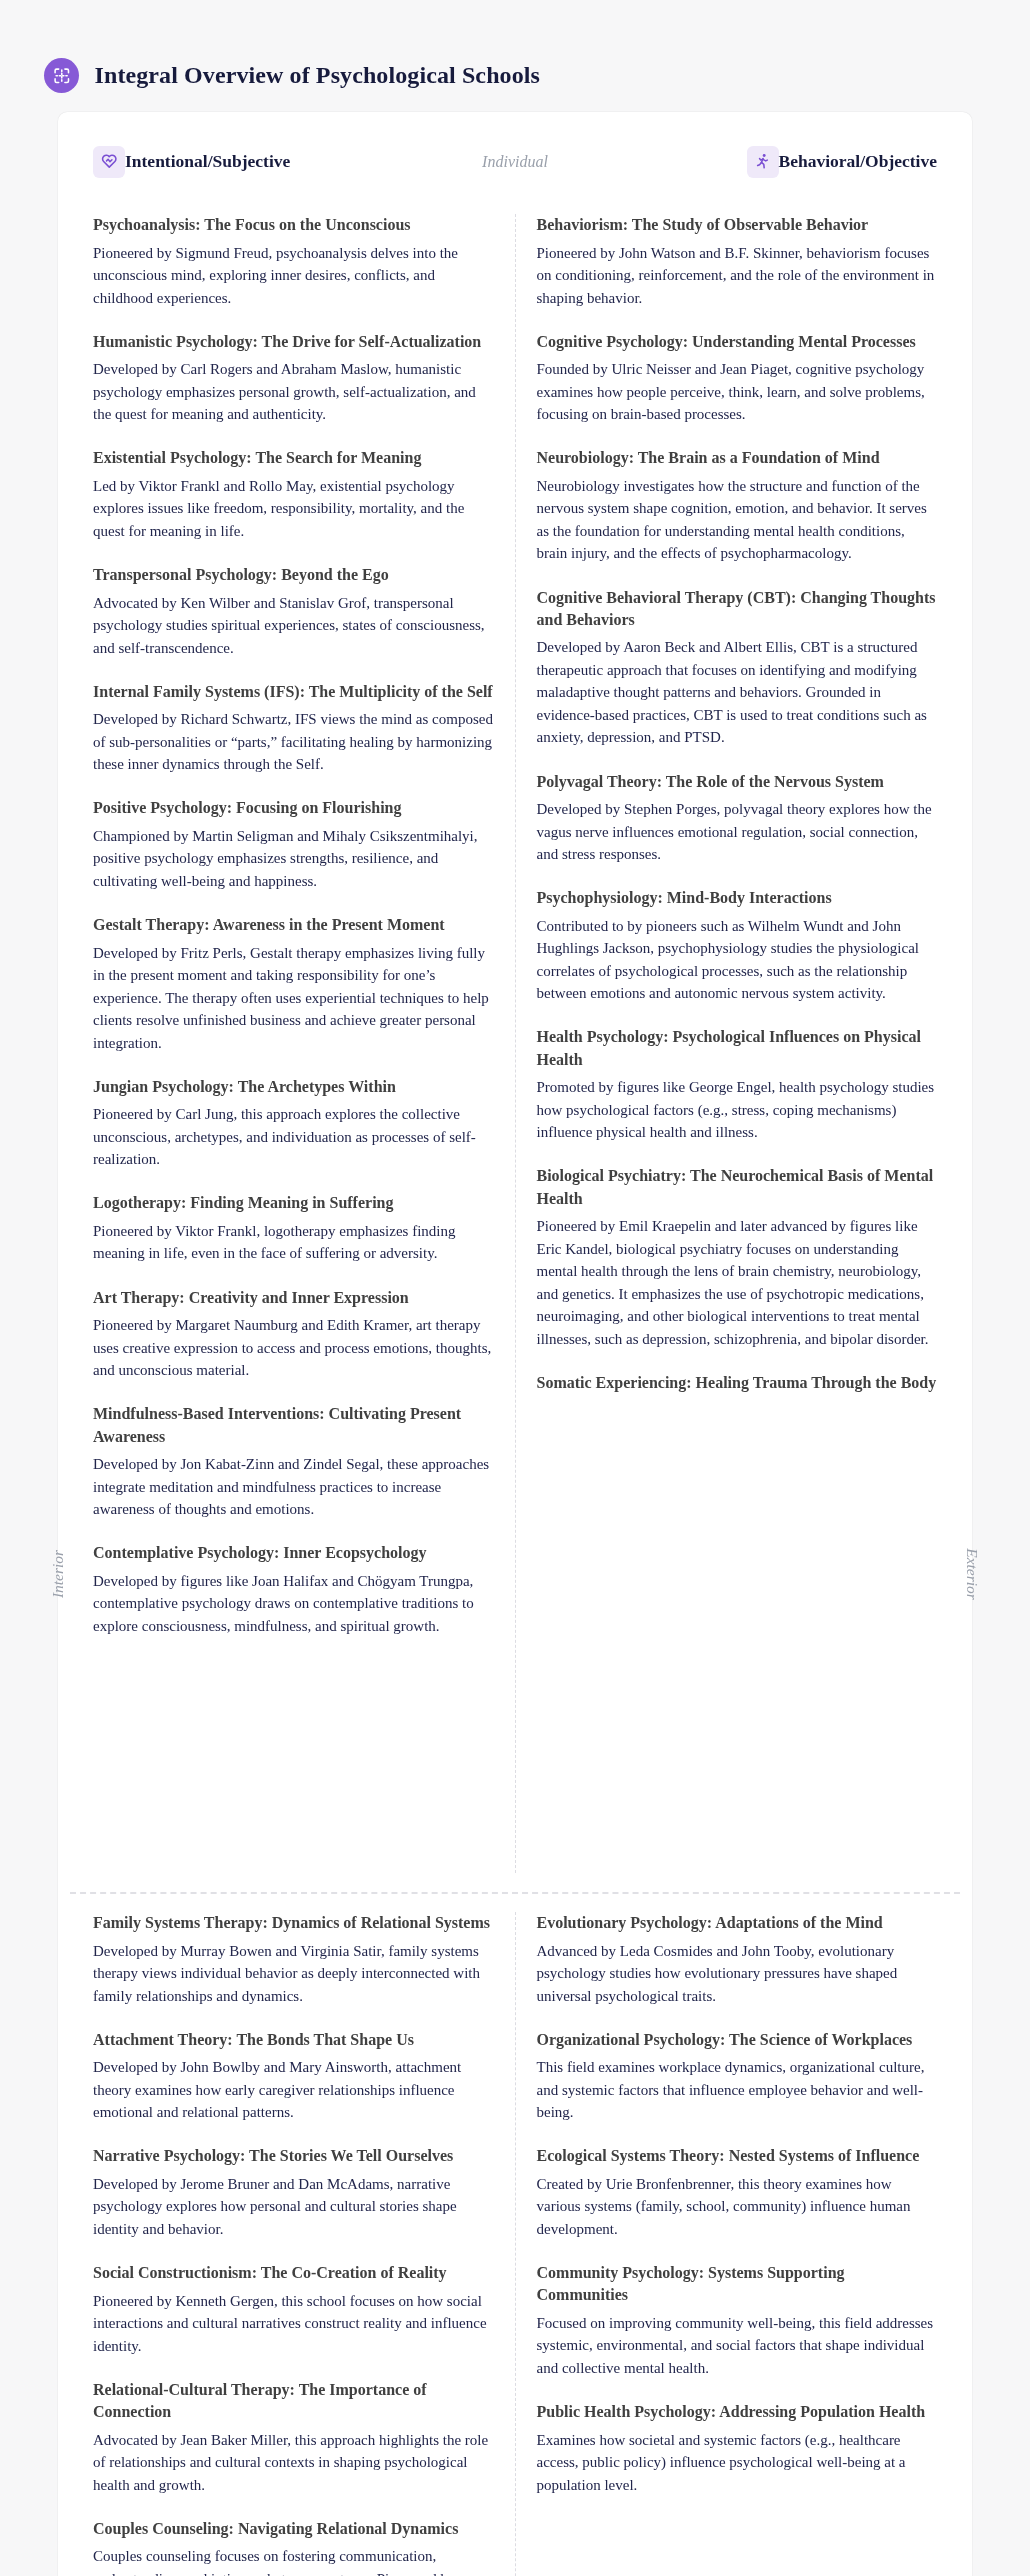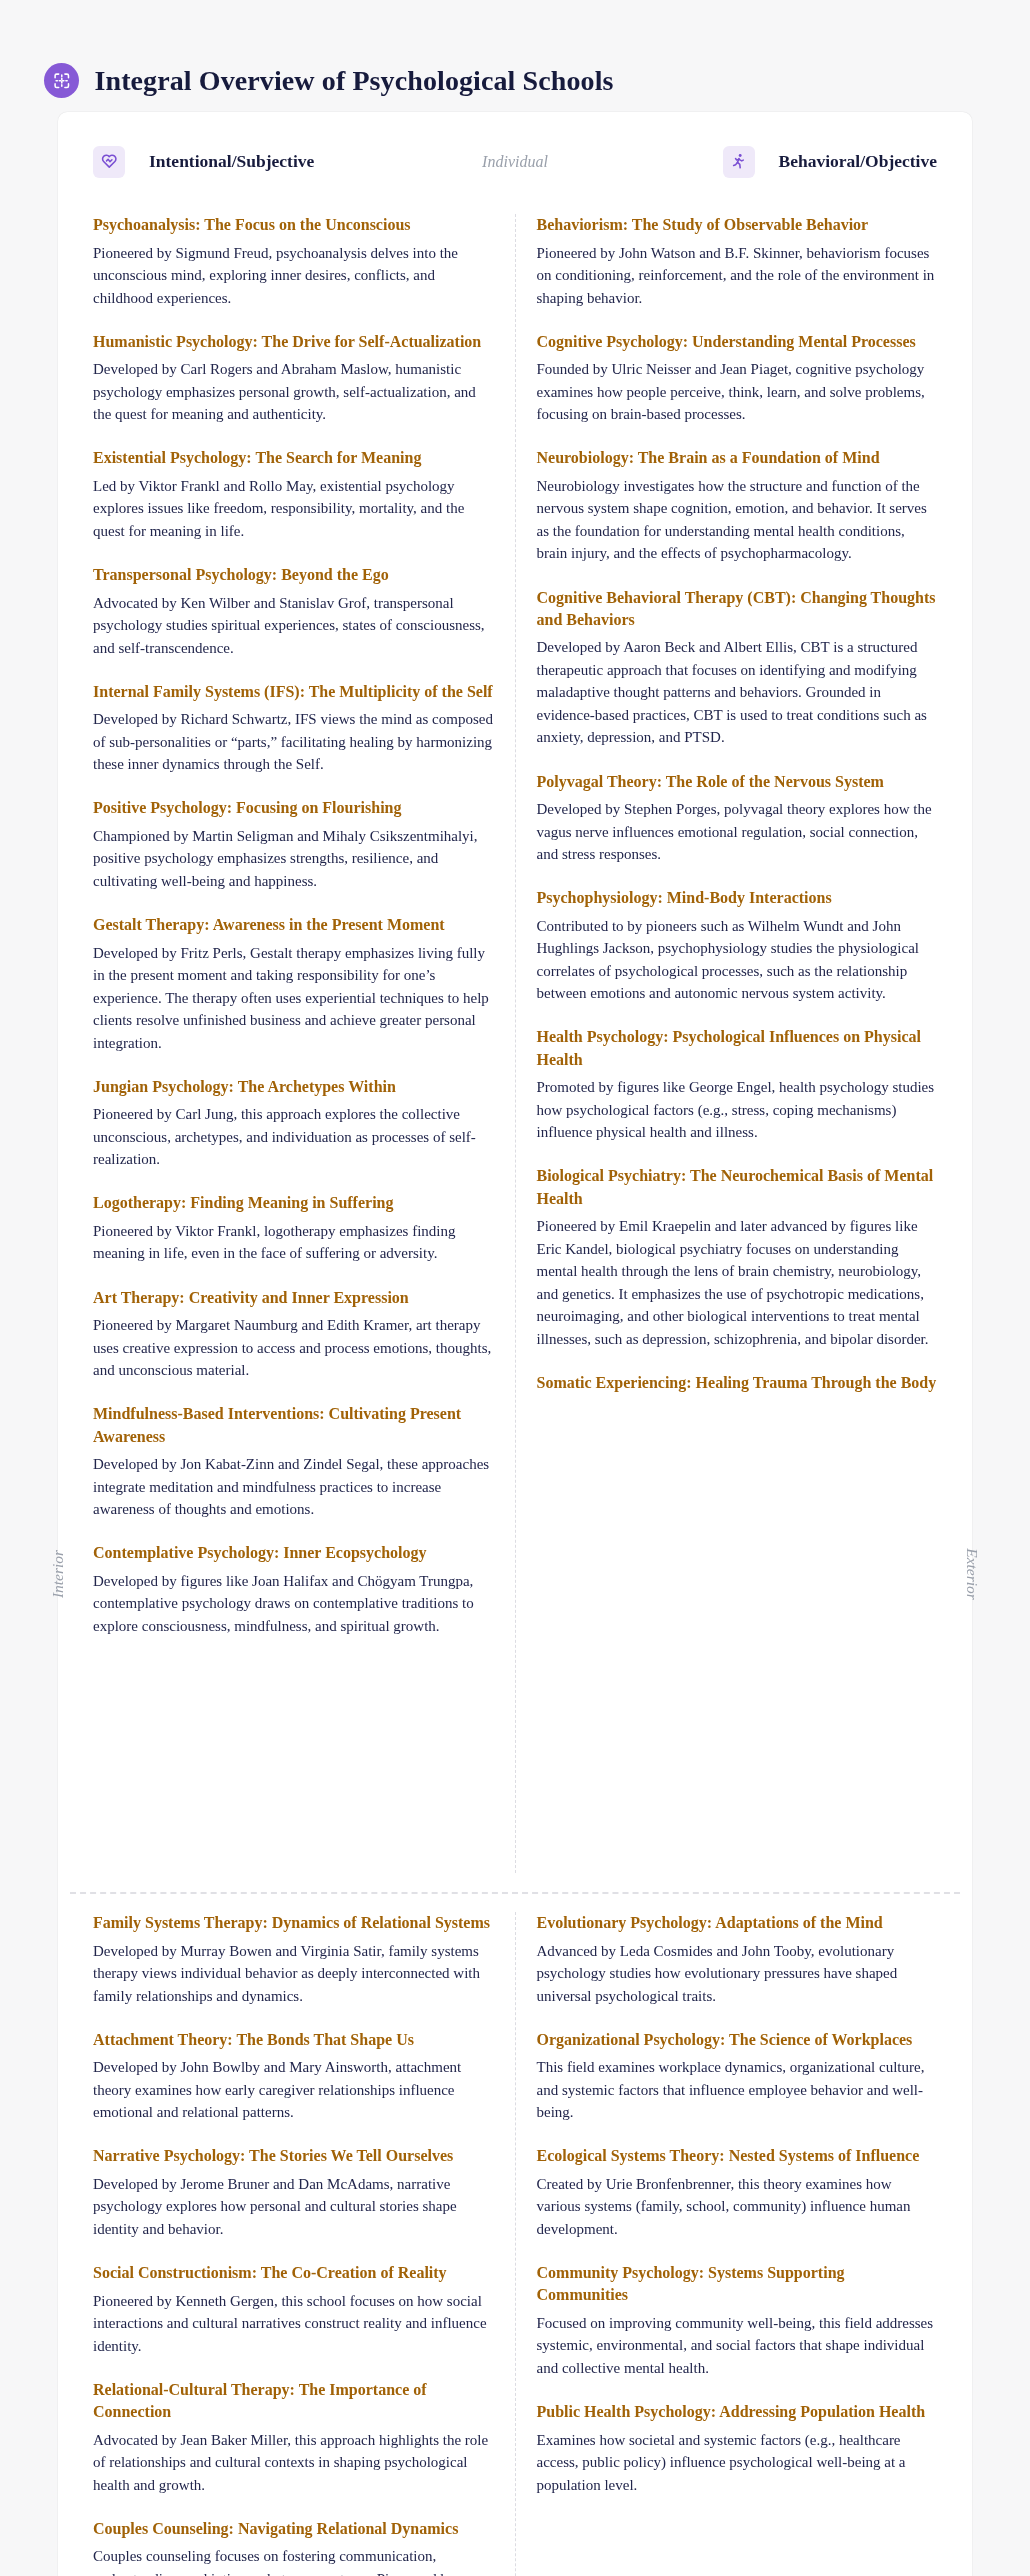--- a/index.html
+++ b/index.html
@@ -14,34 +14,34 @@
     position:absolute;left:44px;top:46px;
     display:flex;align-items:center;gap:15.5px;
   }
   .logo-circle{
     width:35px;height:35px;border-radius:50%;
     background:#8659d6;display:flex;align-items:center;justify-content:center;
     flex:0 0 auto;
   }
   .logo-circle svg{width:19.6px;height:19.6px;}
   .page-title{
-    font-size:28px;font-weight:bold;color:#171b3d;letter-spacing:0.1px;
+    font-size:24px;font-weight:bold;color:#171b3d;letter-spacing:0.1px;
   }
   .card{
     position:absolute;left:58px;top:112px;width:914px;height:2924px;
     background:#ffffff;border-radius:9.3px;
     box-shadow:0 0.5px 1.5px rgba(16,24,40,.08),0 0 0 0.5px rgba(16,24,40,.03);
     box-sizing:border-box;
     padding:33px 35px 29px 35px;
   }
   .quad-row{
     display:grid;grid-template-columns:1fr auto 1fr;align-items:center;
     height:33px;
   }
-  .quad-row .side{display:flex;align-items:center;gap:24px;}
+  .quad-row .side{display:flex;align-items:center;gap:0;}
   .quad-row .side.right{justify-content:flex-end;}
   .chip{
     width:32px;height:32px;border-radius:6.2px;background:#efe9f9;
     display:flex;align-items:center;justify-content:center;flex:0 0 auto;
   }
   .chip svg{width:18.5px;height:18.5px;}
   .quad-label{font-size:17.5px;font-weight:bold;color:#171b3d;}
   .axis-center{
     font-size:16px;font-style:italic;color:#9aa0ab;text-align:center;
   }
@@ -56,21 +56,21 @@
   }
   .half.top{height:1659px;overflow:hidden;}
   .half.bottom{height:1025px;overflow:hidden;}
   .h-divider{
     border:none;border-top:2.1px dashed #e0e0e5;
     margin:18.5px -23px;
   }
   .entry{margin:0 0 21.6px 0;}
   .entry h3{
     margin:0 0 5.2px 0;
-    font-size:16px;line-height:1.4;font-weight:bold;color:#a16207;
+    font-size:16px;line-height:1.4;font-weight:bold;color:#404040;
   }
   .entry p{
     margin:0;
     font-size:15px;line-height:1.5;color:#22264c;
   }
   .axis-side{
     position:absolute;top:50%;
     font-size:15.5px;font-style:italic;color:#9aa0ab;white-space:nowrap;
   }
   .axis-side.left{left:0;transform:translate(-50%,-50%) rotate(-90deg);}

